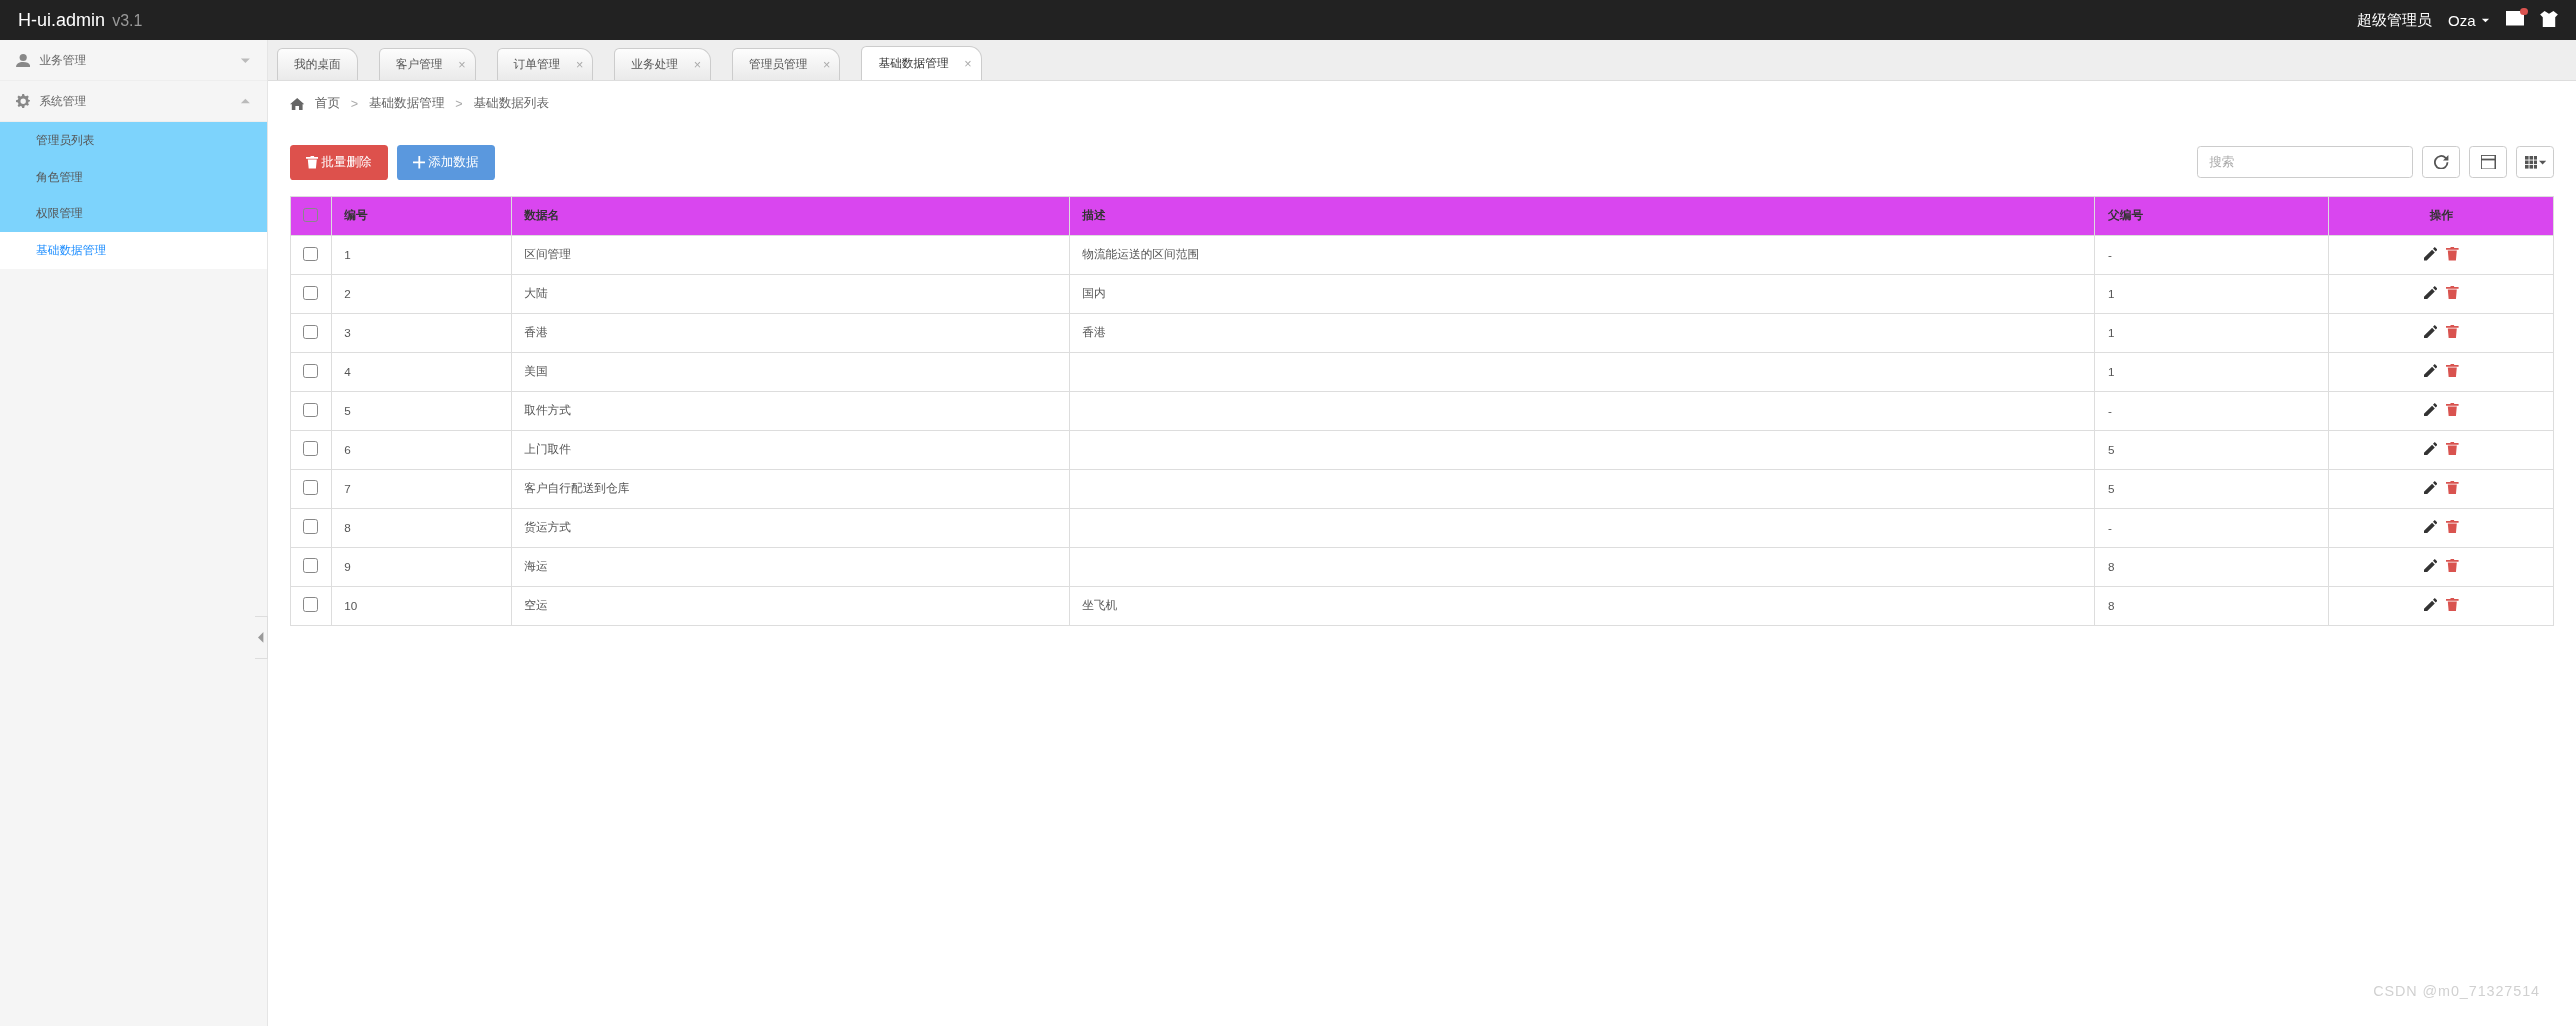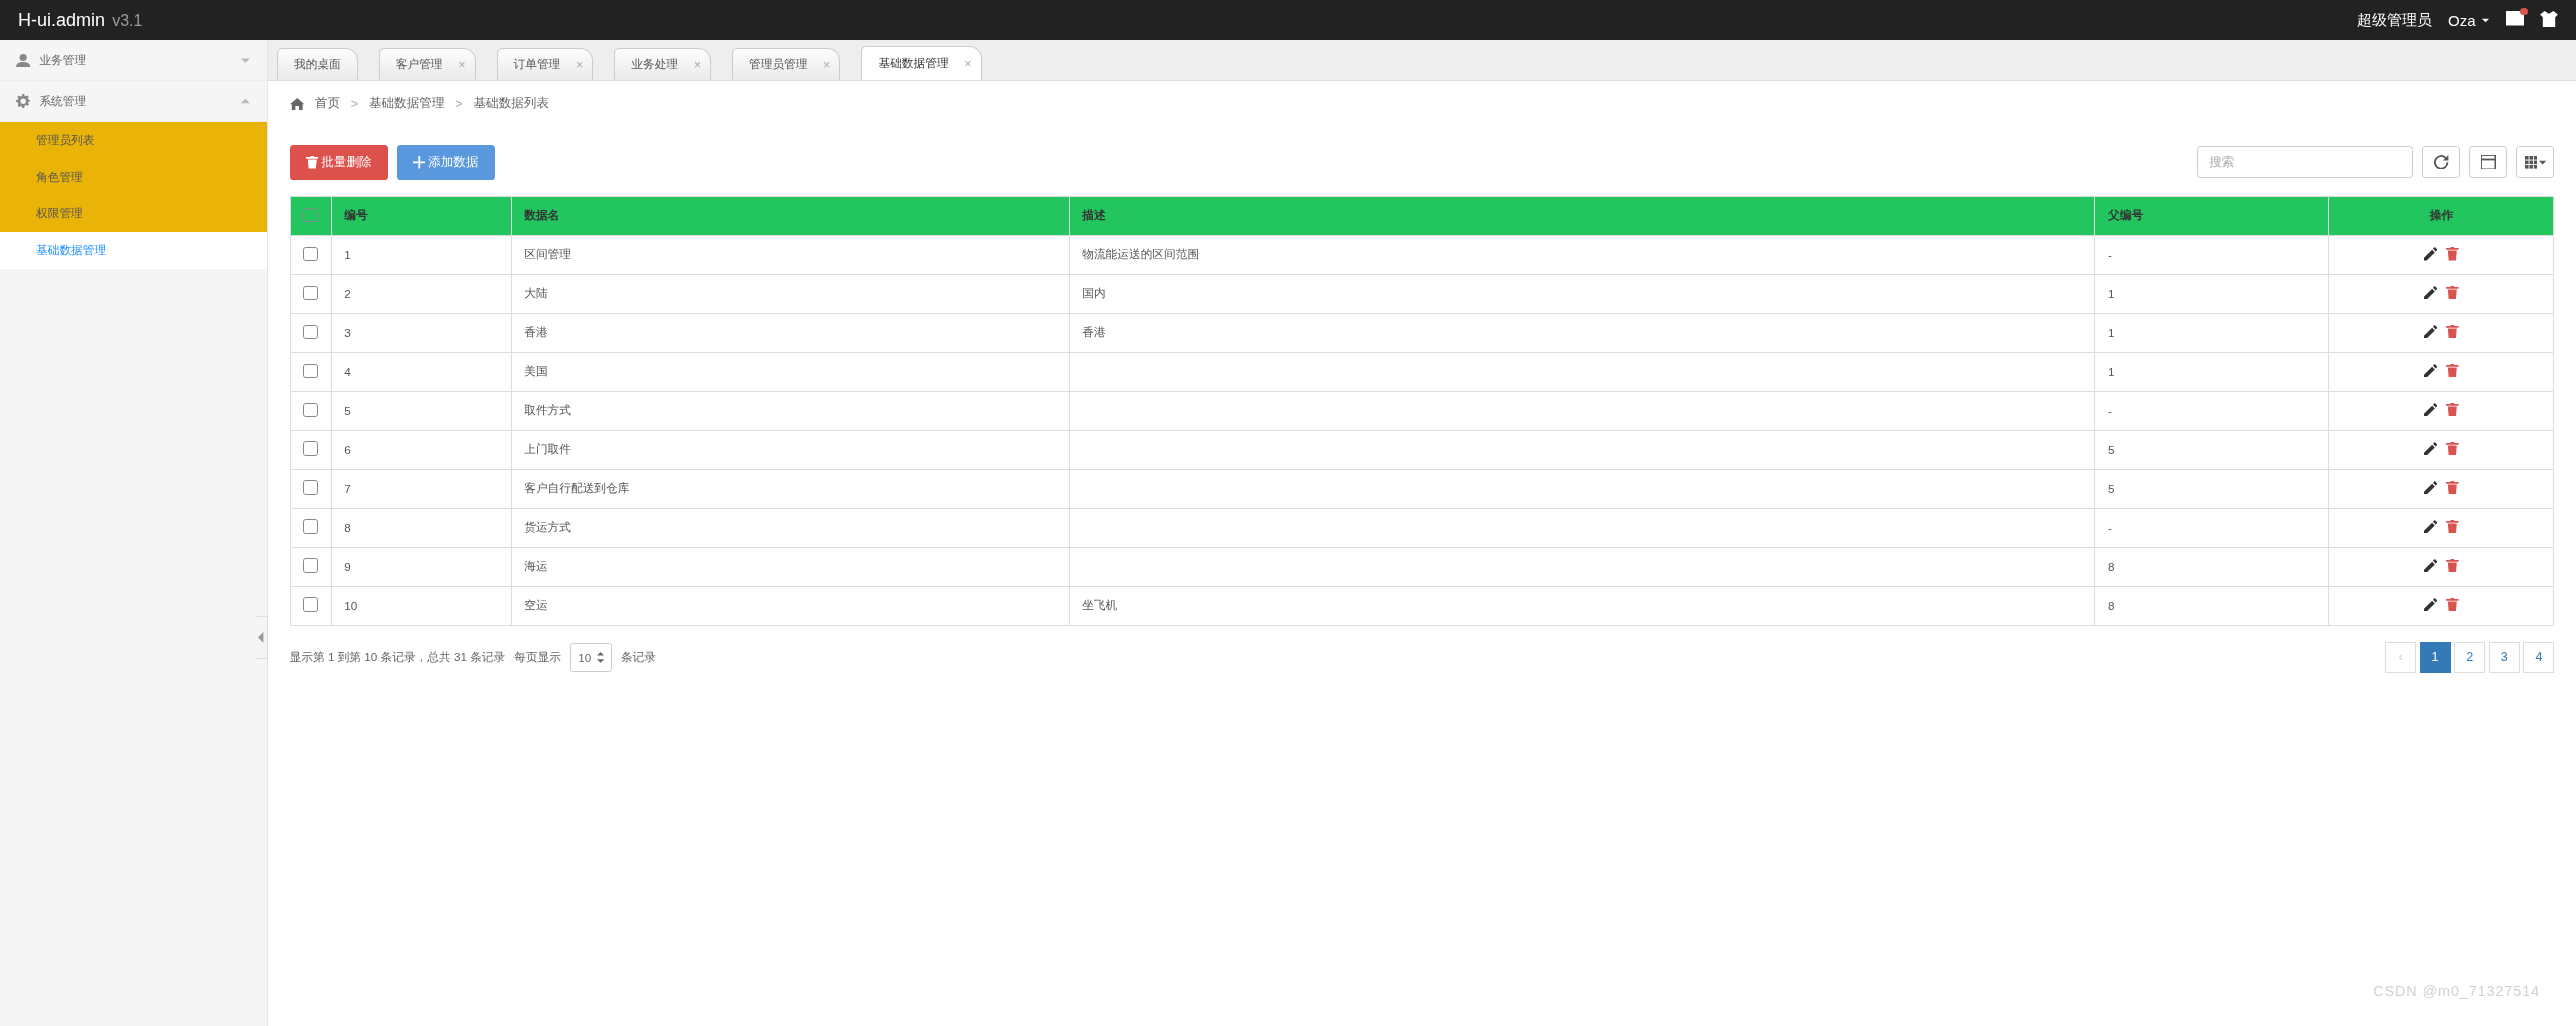--- a/index.html
+++ b/index.html
@@ -11,21 +11,21 @@
 .top-right .mail-wrap { position: relative; }
 .top-right .mail-wrap .badge { position: absolute; top: -3.6px; right: -3.6px; width: 7.2px; height: 7.2px; background: #d9534f; border-radius: 50%; }
 .top-right svg { fill: #fff; }
 .layout { display: flex; }
 .sidebar { width: 268px; background: #f5f5f5; border-right: 0.9px solid #e5e5e5; min-height: calc(100vh - 40px); position: relative; }
 .side-collapse-handle { position: absolute; right: -0.9px; top: 576px; width: 12.6px; height: 43px; background: #f5f5f5; border: 0.9px solid #ddd; border-left: none; display: flex; align-items: center; justify-content: center; color: #999; cursor: pointer; z-index: 5;}
 .side-group-header { display: flex; align-items: center; justify-content: space-between; padding: 12.6px 16px; color: #666; cursor: pointer; border-bottom: 0.9px solid #eee; }
 .side-group-header .left { display: flex; align-items: center; gap: 9px; }
 .side-group-header svg { fill: #888; }
 .chev { color: #bbb; }
-.side-sub { background: #eab308; }
+.side-sub { background: #7dd3fc; }
 .side-sub-item { padding: 10.8px 16px 10.8px 36px; color: #555; cursor: pointer; }
 .side-sub-item.active { color: #1a8cff; background: #fff; }
 .main { flex: 1; background: #fff; }
 .tabs-bar { background: #eee; height: 41px; display: flex; align-items: flex-end; padding-left: 9px; border-bottom: 0.9px solid #ddd; }
 .tab { position: relative; background: linear-gradient(#fdfdfd,#eaeaea); border: 0.9px solid #ccc; border-bottom: none; border-radius: 5.4px 12.6px 0 0; padding: 7.2px 32px 7.2px 16px; margin-right: 21px; font-size: 11.7px; color: #555; cursor: pointer; height: 32px; display: flex; align-items: center; }
 .tab .close { position: absolute; right: 9px; color: #aaa; font-size: 12.6px; }
 .tab.home { padding-right: 16px; }
 .tab.active { background: #fff; color: #333; z-index: 2; height: 34px; }
 .breadcrumb { padding: 14.4px 21.6px; color: #666; display: flex; align-items: center; gap: 10.8px; font-size: 12.6px; }
 .breadcrumb .sep { color: #aaa; }
@@ -37,21 +37,21 @@
 .btn-danger { background: #dd514c; }
 .btn-primary { background: #5a98de; }
 .toolbar-right { display: flex; align-items: center; gap: 9px; }
 .search-input { width: 216px; height: 32px; border: 0.9px solid #ccc; border-radius: 3.6px; padding: 0 10.8px; font-size: 12.6px; outline: none; color: #555; }
 .search-input::placeholder { color: #aaa; }
 .icon-btn { width: 38px; height: 32px; border: 0.9px solid #ccc; border-radius: 3.6px; background: #fff; display: inline-flex; align-items: center; justify-content: center; cursor: pointer; }
 .icon-btn svg { fill: #555; }
 .icon-btn .caret { margin-left: 1.8px; }
 table.data-table { width: 100%; border-collapse: collapse; border: 0.9px solid #ddd; }
 .data-table th, .data-table td { border: 0.9px solid #ddd; padding: 10.8px 12.6px; text-align: left; font-size: 11.7px; color: #555; font-weight: normal; }
-.data-table thead th { background: #22c55e; font-weight: bold; color: #333; }
+.data-table thead th { background: #d946ef; font-weight: bold; color: #333; }
 .data-table .col-check { width: 41px; text-align: center; }
 .data-table .col-id { width: 180px; }
 .data-table .col-name { width: 558px; }
 .data-table .col-parent { width: 234px; }
 .data-table .col-action { width: 225px; text-align: center; }
 .row-check { width: 14.4px; height: 14.4px; border: 1.4px solid #888; border-radius: 2.7px; display: inline-block; cursor: pointer; }
 .action-icons { display: inline-flex; gap: 9px; justify-content: center; }
 .action-icons svg { cursor: pointer; }
 .footer-bar { display: flex; justify-content: space-between; align-items: center; margin-top: 16px; color: #666; }
 .footer-left { display: flex; align-items: center; gap: 9px; }
@@ -379,38 +379,18 @@
                     <path fill="#333" d="M0 12l9-9 3 3-9 9H0zM10 2l2-2 3 3-2 2z"></path>
                   </svg>
                   <svg width="12.6" height="13.5" viewBox="0 0 14 15">
                     <path fill="#d9534f" d="M2 4h10l-1 11H3zM0 1h14v2H0zM5 0h4v1H5z"></path>
                   </svg>
                 </span></td>
             </tr>
           </tbody>
       </table>
 
-      <div class="footer-bar">
-        <div class="footer-left">
-          <span>显示第 1 到第 10 条记录，总共 31 条记录</span>
-          <span>每页显示</span>
-          <span class="page-select">
-            <span>10</span>
-            <svg width="7.2" height="10.8" viewBox="0 0 8 12">
-                <path d="M0 4l4-4 4 4zM0 8l4 4 4-4z" fill="#666"></path>
-              </svg>
-          </span>
-          <span>条记录</span>
-        </div>
-        <div class="pagination" id="pagination">
-            <span class="page-btn disabled">‹</span>
-            <span class="page-btn active">1</span>
-            <span class="page-btn">2</span>
-            <span class="page-btn">3</span>
-            <span class="page-btn">4</span>
-          </div>
-      </div>
     </div>
   </div>
 </div>
 
 <div class="watermark">CSDN @m0_71327514</div>
 
 
 </body></html>

